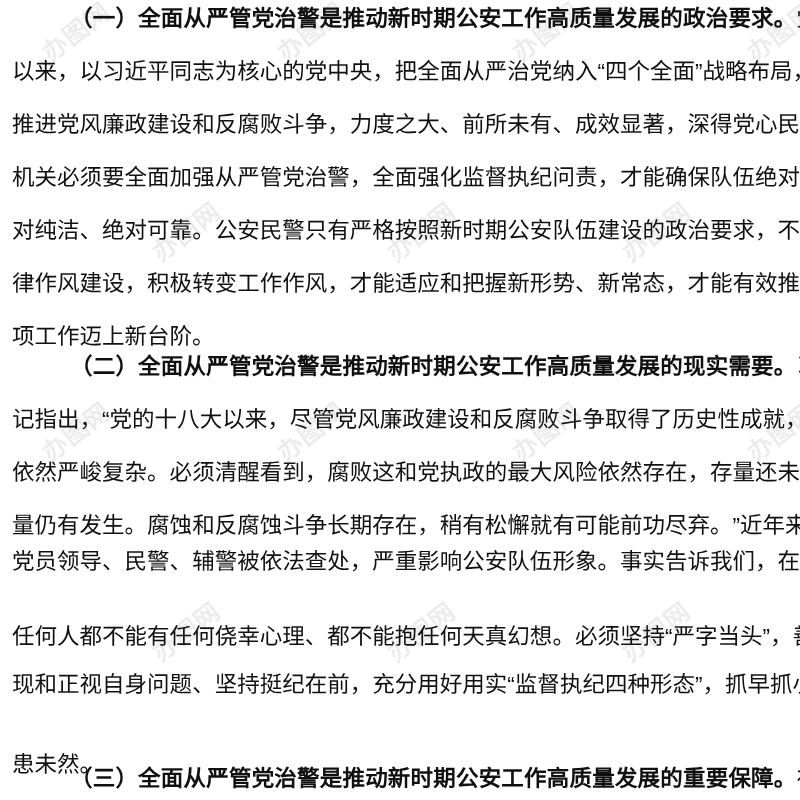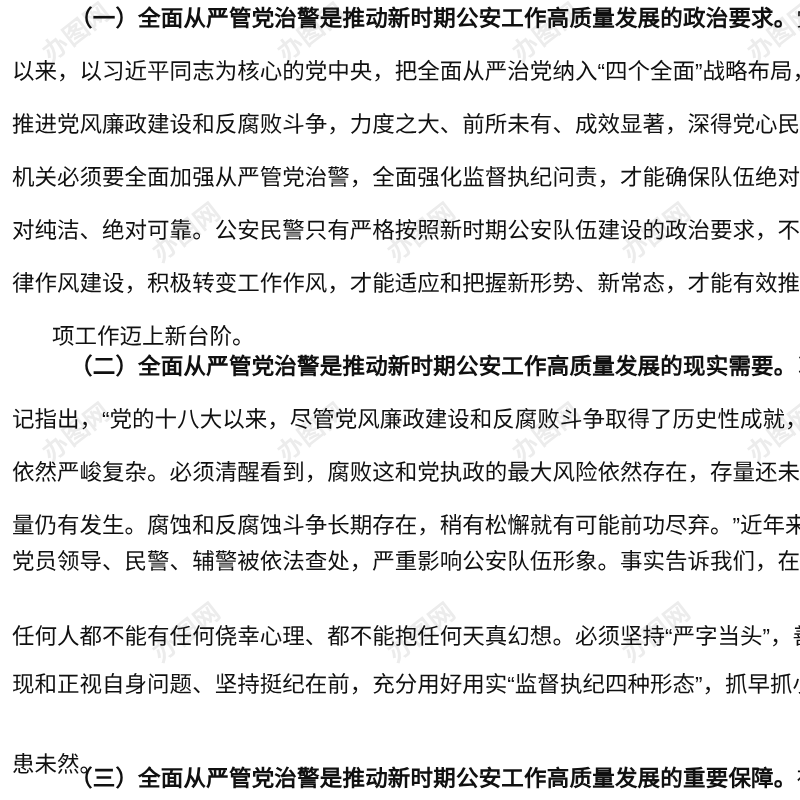--- a/index.html
+++ b/index.html
@@ -333,21 +333,21 @@
         <span class="bd">新</span>
         <span class="bd">常</span>
         <span class="bd">态</span>
         <span class="bd">，</span>
         <span class="bd">才</span>
         <span class="bd">能</span>
         <span class="bd">有</span>
         <span class="bd">效</span>
         <span class="bd">推</span>
       </div>
-      <div class="doc-line" style="top: 320px; color: rgb(16, 16, 16); margin-left: 40px;"><span class="bd">项工作迈上新台阶。</span></div>
+      <div class="doc-line" style="top: 320px; color: rgb(16, 16, 16);"><span class="bd">项工作迈上新台阶。</span></div>
       <div class="doc-line justify indent-hd" style="top: 350px; color: rgb(16, 16, 16);">
         <span class="hd">（</span>
         <span class="hd">二</span>
         <span class="hd">）</span>
         <span class="hd">全</span>
         <span class="hd">面</span>
         <span class="hd">从</span>
         <span class="hd">严</span>
         <span class="hd">管</span>
         <span class="hd">党</span>

